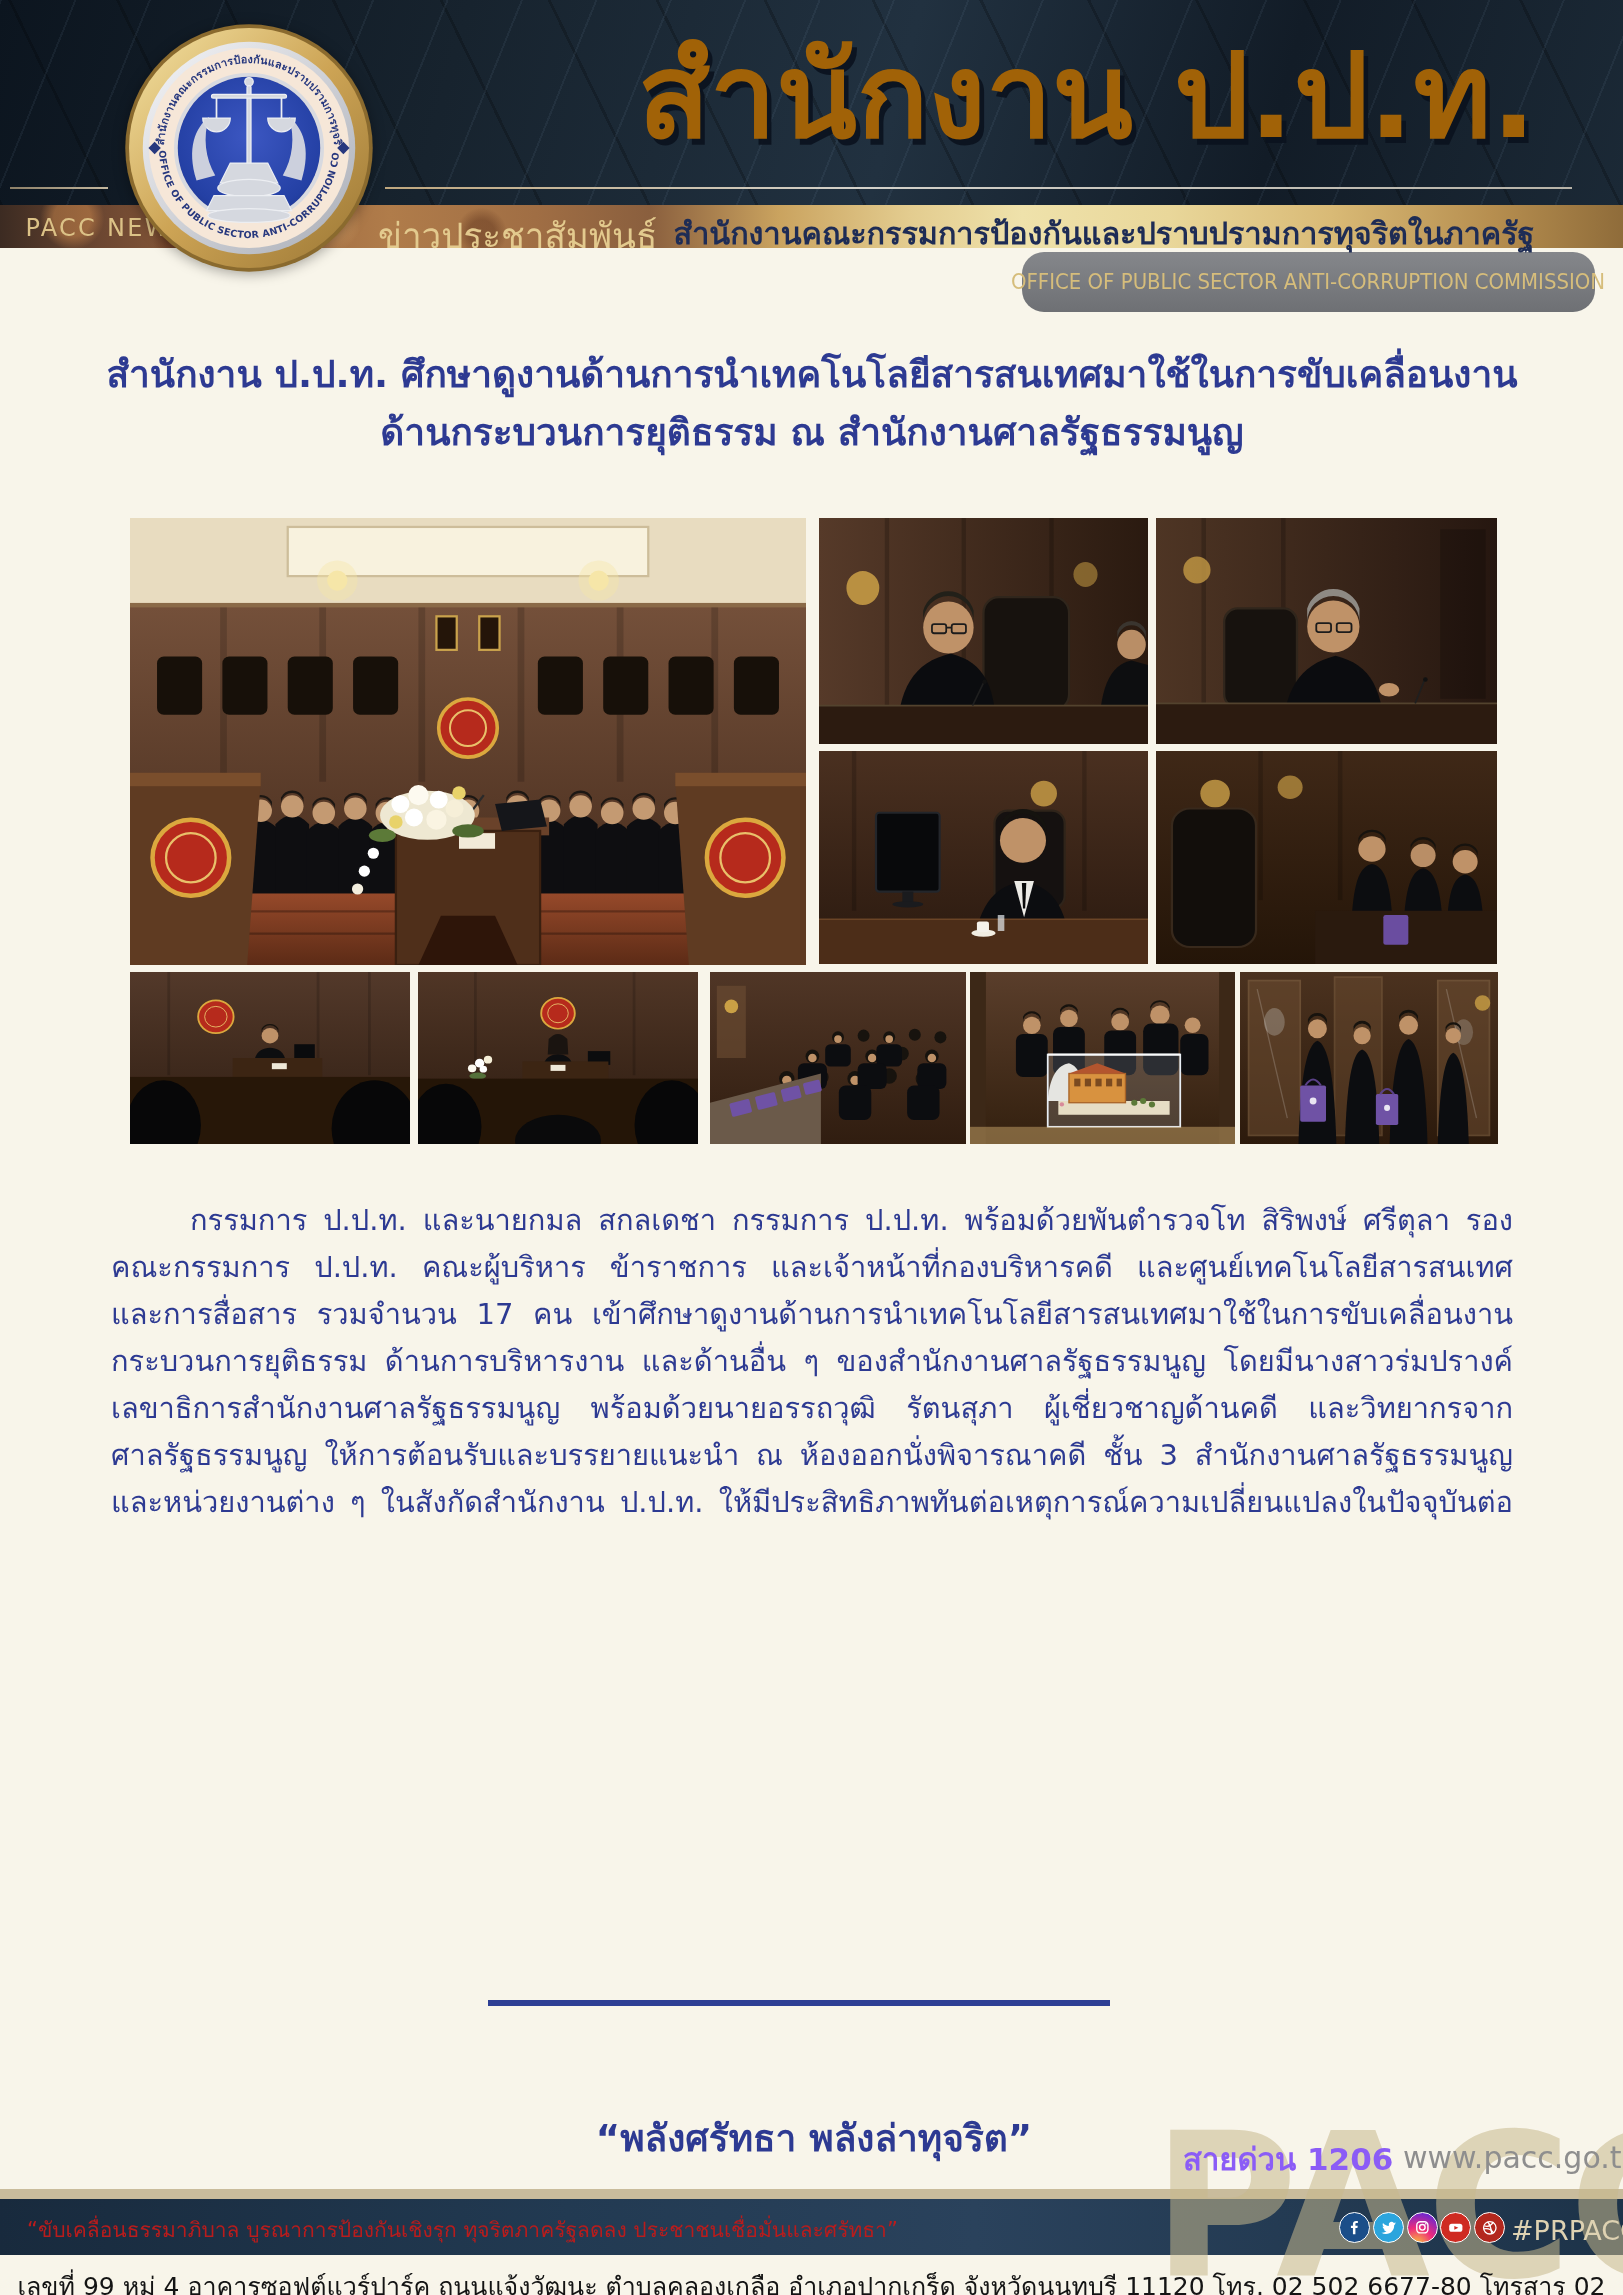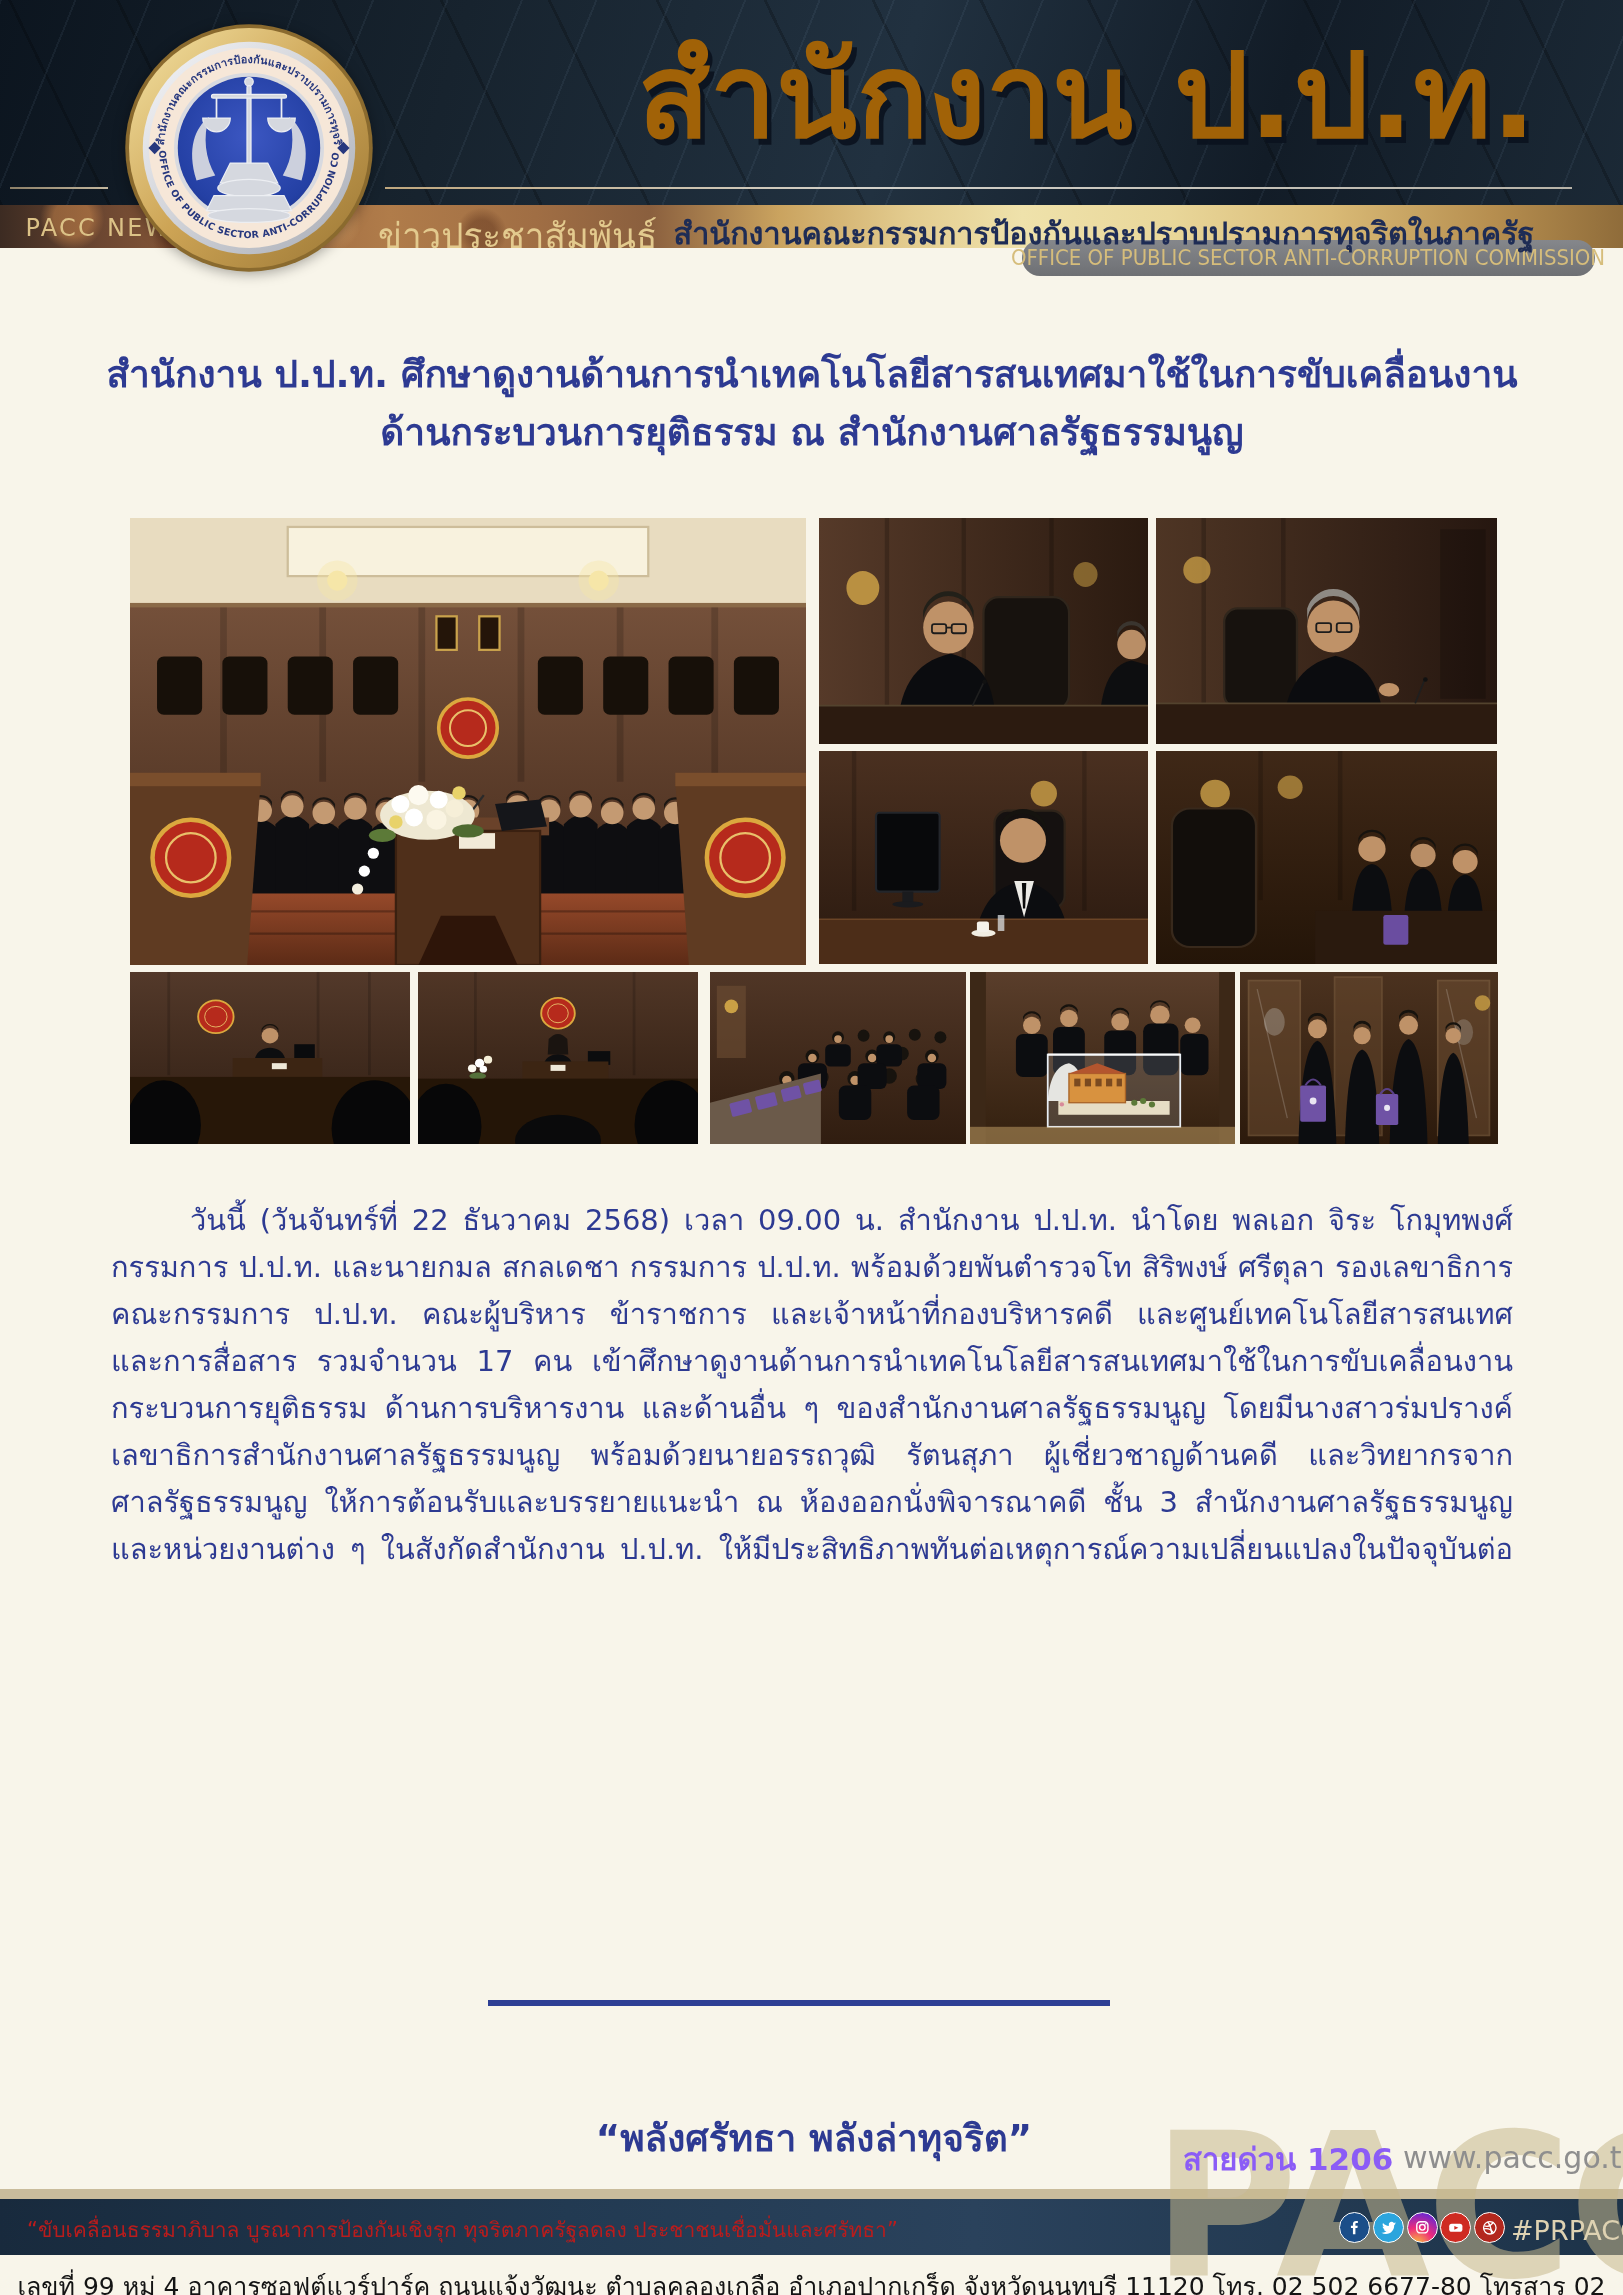--- a/index.html
+++ b/index.html
@@ -23,21 +23,21 @@
     background:
       radial-gradient(circle at 12% 30%, rgba(255,170,90,.35) 0 18.5px, rgba(0,0,0,0) 32px),
       radial-gradient(circle at 30% 80%, rgba(90,40,20,.45) 0 14px, rgba(0,0,0,0) 28px),
       radial-gradient(circle at 55% 40%, rgba(255,200,130,.25) 0 16px, rgba(0,0,0,0) 30px),
       radial-gradient(circle at 80% 65%, rgba(70,30,15,.35) 0 13px, rgba(0,0,0,0) 25.4px);}
   .pacc-news{left:25.4px;top:214px;font-size:24px;letter-spacing:2.3px;color:#dcc287;z-index:6;}
   .news-th{left:378px;top:208px;font-size:35px;color:#e3ca8e;z-index:6;}
   .band-sub{left:611px;top:209px;width:986px;text-align:center;font-size:30.5px;font-weight:bold;color:#1e2c55;z-index:6;}
   .gold-title{left:569px;top:20.4px;width:1036px;text-align:center;font-size:118px;font-weight:bold;
     color:#a16207;text-shadow:4.6px 5.6px 0 rgba(11,18,30,.92);line-height:153px;white-space:nowrap;z-index:5;}
-  .en-box{left:1022px;top:240px;width:573px;height:36px;border-radius:22px;z-index:4;
+  .en-box{left:1022px;top:252px;width:573px;height:60px;border-radius:22px;z-index:4;
     background:linear-gradient(180deg,#85878b,#6e7074);display:flex;align-items:center;justify-content:center;}
   .en-box span{font-size:21px;color:#d6bd7b;transform:scaleX(.94);white-space:nowrap;}
   .seal{left:124px;top:23px;width:250px;height:250px;z-index:10;filter:drop-shadow(0 2.8px 6.5px rgba(0,0,0,.35));}
 
   
   .article-title{left:93px;top:346px;width:1438px;text-align:center;color:#2d3a92;
     font-weight:bold;font-size:37px;line-height:58px;z-index:2;}
   .grid{left:130px;top:515px;width:1368px;height:629px;}
   .ph{position:absolute;overflow:hidden;background:#3a2517;}
   .ph svg{display:block;width:100%;height:100%;}
@@ -637,21 +637,20 @@
           <circle cx="85" cy="150" r="4" fill="#ffffff" opacity=".85"></circle>
           <rect x="158" y="142" width="26" height="36" rx="2" fill="#6f52a5"></rect>
           <path d="M163 142 Q171 130 179 142" fill="none" stroke="#5a4188" stroke-width="2.5"></path>
           <circle cx="171" cy="158" r="3.5" fill="#ffffff" opacity=".85"></circle>
         </g>
       </svg>
     </div>
   </div>
 
   <div class="abs body-text">
-      <div class="bline">วันนี้ (วันจันทร์ที่ 22 ธันวาคม 2568) เวลา 09.00 น. สำนักงาน ป.ป.ท. นำโดย พลเอก จิระ โกมุทพงศ์</div>
       <div class="bline">กรรมการ ป.ป.ท. และนายกมล สกลเดชา กรรมการ ป.ป.ท. พร้อมด้วยพันตำรวจโท สิริพงษ์ ศรีตุลา รองเลขาธิการ</div>
       <div class="bline">คณะกรรมการ ป.ป.ท. คณะผู้บริหาร ข้าราชการ และเจ้าหน้าที่กองบริหารคดี และศูนย์เทคโนโลยีสารสนเทศ</div>
       <div class="bline">และการสื่อสาร รวมจำนวน 17 คน เข้าศึกษาดูงานด้านการนำเทคโนโลยีสารสนเทศมาใช้ในการขับเคลื่อนงานด้าน</div>
       <div class="bline">กระบวนการยุติธรรม ด้านการบริหารงาน และด้านอื่น ๆ ของสำนักงานศาลรัฐธรรมนูญ โดยมีนางสาวร่มปรางค์ สวมประคำ</div>
       <div class="bline">เลขาธิการสำนักงานศาลรัฐธรรมนูญ พร้อมด้วยนายอรรถวุฒิ รัตนสุภา ผู้เชี่ยวชาญด้านคดี และวิทยากรจากสำนักงาน</div>
       <div class="bline">ศาลรัฐธรรมนูญ ให้การต้อนรับและบรรยายแนะนำ ณ ห้องออกนั่งพิจารณาคดี ชั้น 3 สำนักงานศาลรัฐธรรมนูญ</div>
       <div class="bline">และหน่วยงานต่าง ๆ ในสังกัดสำนักงาน ป.ป.ท. ให้มีประสิทธิภาพทันต่อเหตุการณ์ความเปลี่ยนแปลงในปัจจุบันต่อไป</div>
     </div>
 
   <div class="abs divider"></div>

